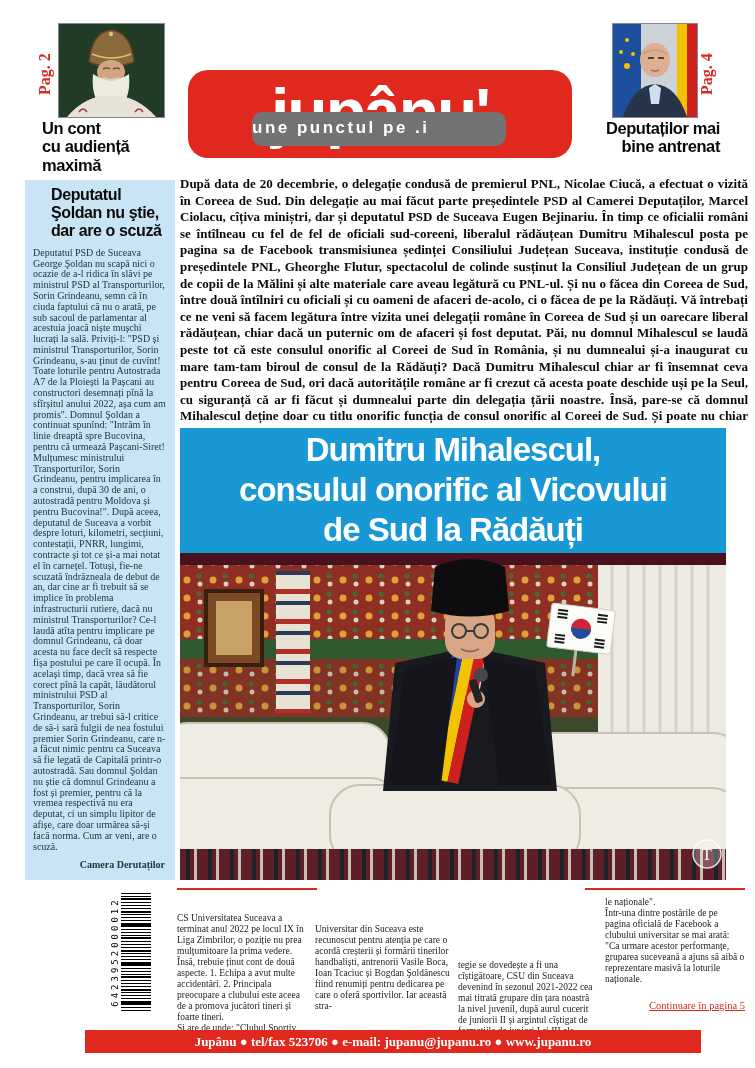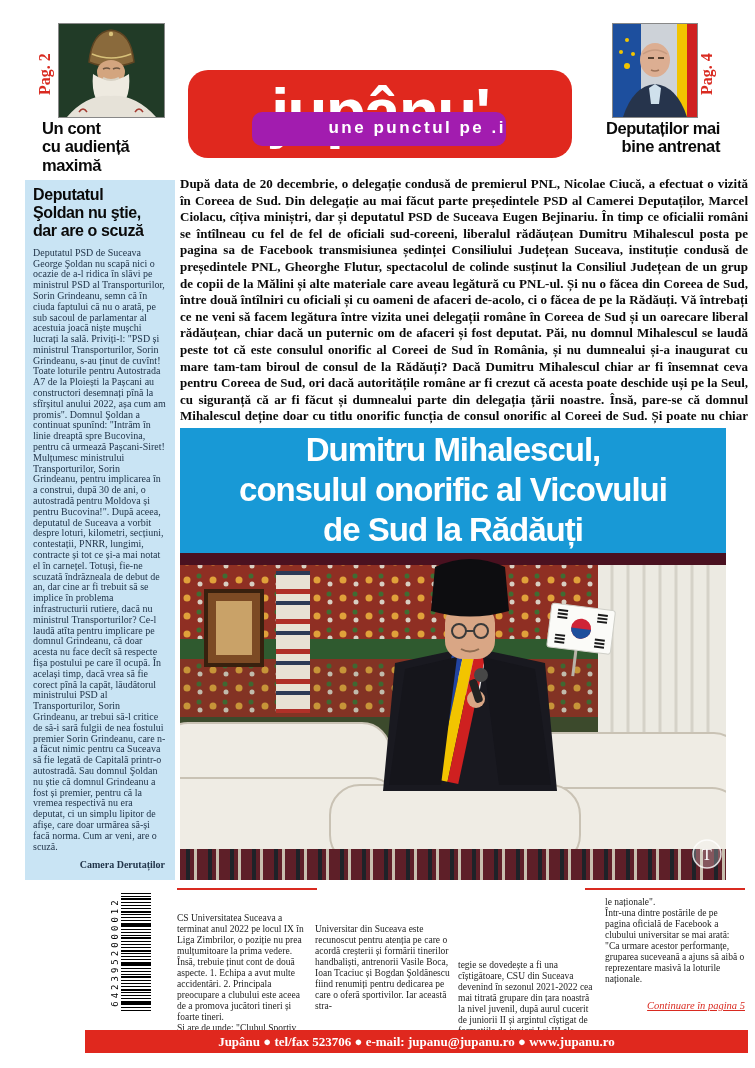--- a/index.html
+++ b/index.html
@@ -7,41 +7,41 @@
         font-family:"Liberation Serif",serif;color:#111;}
   .abs{position:absolute;}
   .pre{white-space:pre-line;}
 
   
   .topline{left:120px;top:25px;width:520px;text-align:center;font-size:8.5px;font-weight:bold;color:#222;}
   .logo-box{left:188px;top:46px;width:384px;height:88px;background:#e0281e;border-radius:20px;
             text-align:center;margin-top:24px;}
   .logo-text{font-family:"Liberation Sans",sans-serif;font-weight:bold;color:#fff;font-size:66px;
              line-height:84px;letter-spacing:-2px;}
-  .tagline-box{left:252px;top:112px;width:254px;height:34px;background:#a21caf;border-radius:10px;
-               text-align:right;}
+  .tagline-box{left:252px;top:112px;width:254px;height:34px;background:#737373;border-radius:10px;
+               text-align:left;}
   .tagline-text{font-family:"Liberation Sans",sans-serif;font-weight:bold;color:#fff;font-size:17px;
                 line-height:32px;letter-spacing:2.5px;}
   .pag-ref{color:#d92a20;font-weight:bold;font-size:16px;writing-mode:vertical-rl;transform:rotate(180deg);
            text-align:center;font-family:"Liberation Serif",serif;}
   .pag2{left:36px;top:30px;height:88px;width:20px;}
   .pag4{left:698px;top:30px;height:88px;width:20px;}
   .head-photo{border:1px solid #888;}
   .photo-left{left:58px;top:23px;width:105px;height:93px;}
   .photo-right{left:612px;top:23px;width:84px;height:93px;}
   .headline-sm{font-family:"Liberation Sans",sans-serif;font-weight:bold;font-size:16.5px;
                line-height:1.12;color:#0a0a0a;letter-spacing:-0.4px;}
   .hl-left{left:42px;top:119px;width:135px;text-align:left;}
   .hl-right{left:560px;top:119px;width:160px;text-align:right;}
 
   
   .sidebar{left:25px;top:180px;width:150px;height:700px;background:#c9e4f4;box-sizing:border-box;
            padding:6px 8px;}
   .sidebar-title{font-family:"Liberation Sans",sans-serif;font-weight:bold;font-size:16px;
-                 line-height:1.12;color:#0a0a0a;letter-spacing:-0.4px;}
+                 line-height:1.12;color:#0a0a0a;letter-spacing:-0.4px;margin-left:18px;}
   .sidebar-body{margin-top:8px;font-size:10px;line-height:1.08;color:#22354a;}
   .sidebar-sig{margin-top:7px;font-size:10px;font-weight:bold;color:#22354a;text-align:right;padding-right:2px;font-family:Liberation Serif, serif;}
 
   
   .lead{left:180px;top:176px;width:568px;font-size:13px;font-weight:bold;line-height:16.6px;
         text-align:justify;color:#0a0a0a;}
 
   
   .feature-box{left:180px;top:428px;width:546px;height:125px;background:#1899d6;text-align:center;}
   .feature-headline{font-family:"Liberation Sans",sans-serif;font-weight:bold;color:#fff;
@@ -55,33 +55,33 @@
   .rule{height:2px;background:#d92a20;}
   .rule-left{left:177px;top:888px;width:140px;}
   .rule-right{left:585px;top:888px;width:160px;}
   .b-col{font-size:9.5px;line-height:11px;color:#1c1c1c;}
   .b-left{left:177px;top:897px;width:132px;margin-top:16px;}
   .b-mid1{left:315px;top:924px;width:136px;}
   .b-mid2{left:458px;top:960px;width:140px;}
   .b-right{left:605px;top:897px;width:140px;}
   .b-headline{left:318px;top:888px;width:272px;text-align:center;color:#d92a20;
               font-family:"Liberation Sans",sans-serif;font-weight:bold;font-size:20px;letter-spacing:-0.5px;}
-  .continuation{left:605px;top:1000px;width:140px;text-align:right;color:#d92a20;font-style:italic;
+  .continuation{left:605px;top:1000px;width:140px;text-align:right;color:#d92a20;
                 text-decoration:underline;font-size:10.5px;}
 
   
   .barcode{left:72px;top:930px;width:118px;height:44px;transform:rotate(-90deg);background:#fff;}
   .barcode-number{font-family:"DejaVu Sans Mono",monospace;font-size:9px;letter-spacing:3px;color:#000;
                   line-height:12px;text-align:center;}
   .barcode-bars{height:30px;background-color:#fff;background-image:
       repeating-linear-gradient(90deg,#000 0 1px,transparent 1px 3px),
       repeating-linear-gradient(90deg,transparent 0 7px,#000 7px 9px,transparent 9px 13px);}
 
   
-  .footer-bar{left:85px;top:1030px;width:663px;height:23px;background:#e0281e;text-align:center;}
+  .footer-bar{left:85px;top:1030px;width:616px;height:23px;background:#e0281e;text-align:center;}
   .footer-text{color:#fff;font-weight:bold;font-size:13px;line-height:23px;}
 </style>
 </head>
 <body>
 
 <div class="page">
 
 
   <div class="abs pag-ref pag2">Pag. 2</div>
   <div class="abs head-photo photo-left">

